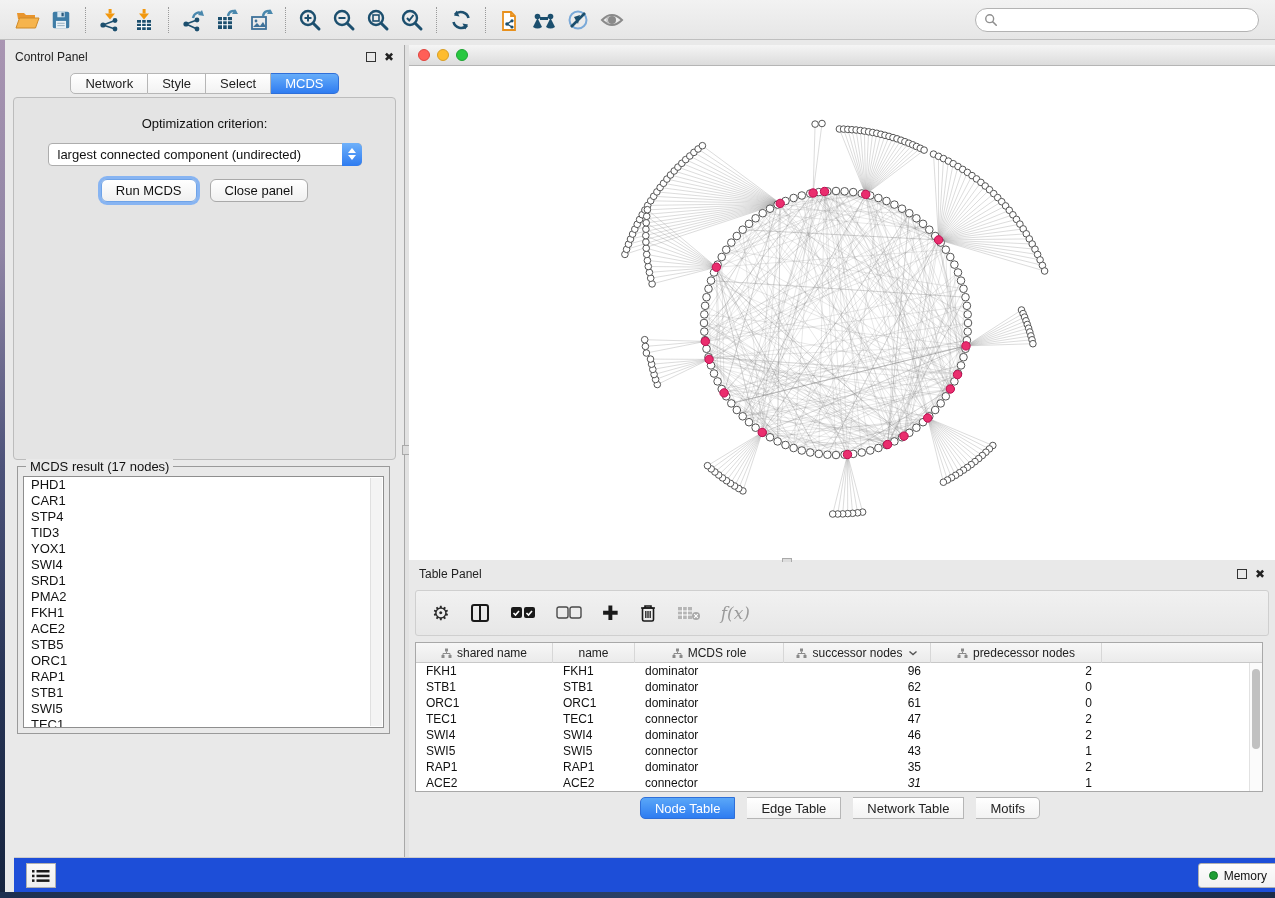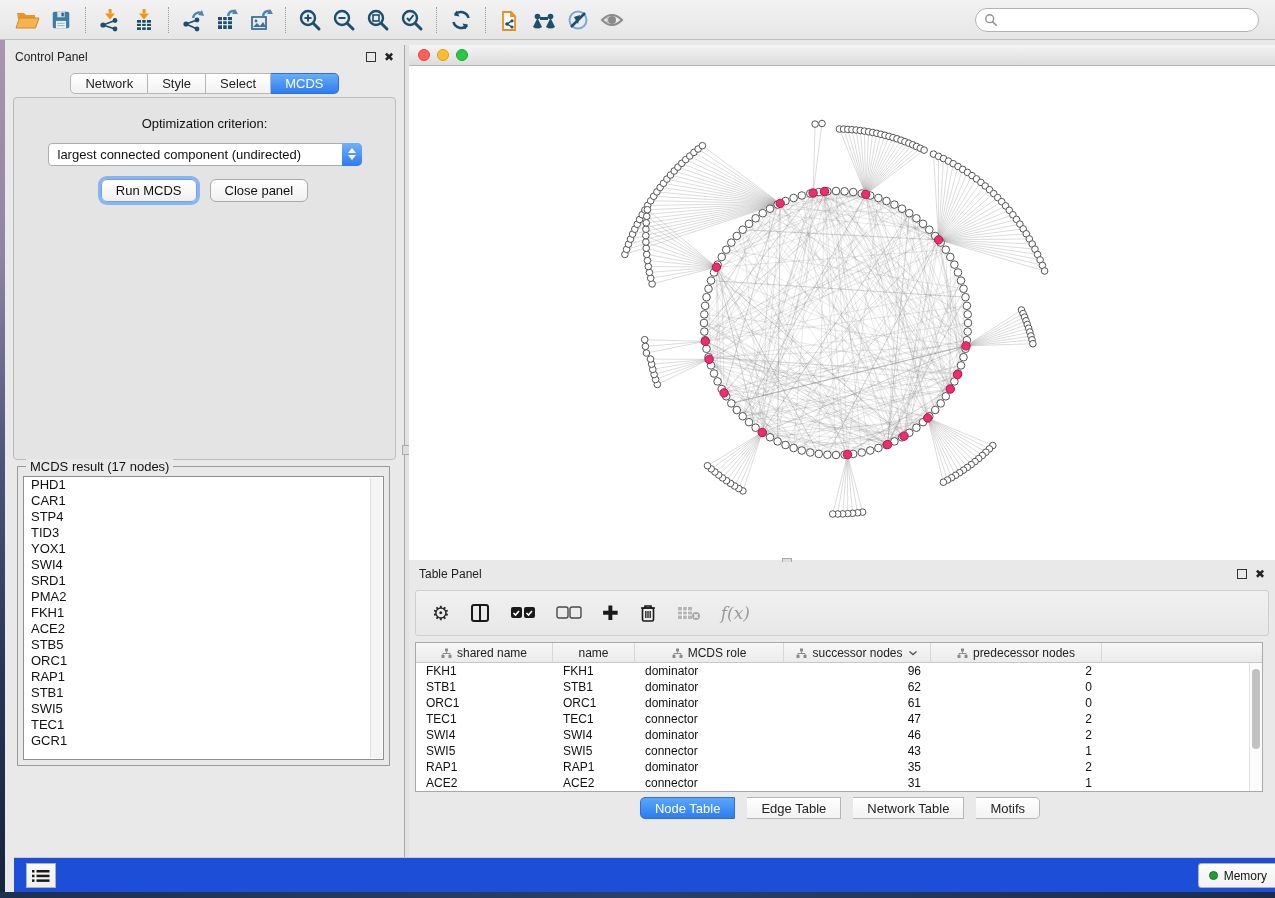--- a/index.html
+++ b/index.html
@@ -53,21 +53,21 @@
     align-items:center; justify-content:center; gap:2px; }
   .stepper i { width:0; height:0; border-left:4px solid transparent; border-right:4px solid transparent; }
   .stepper .up { border-bottom:5px solid #fff; }
   .stepper .dn { border-top:5px solid #fff; }
   .btn-row { display:flex; justify-content:center; gap:13px; margin-top:13px; }
   .push-btn { font-size:13px; color:#111; background:linear-gradient(#fff,#f0f0f0);
     border:1px solid #a9a9a9; border-radius:6px; padding:3px 14px; height:23px;
     font-family:"Liberation Sans","DejaVu Sans",sans-serif; }
   .push-btn.focused { box-shadow:0 0 0 3px rgba(95,160,248,.7); border-color:#6ea3e8; }
 
-  .result-group { position:absolute; left:12px; width:373px; top:421px; height:300px;
+  .result-group { position:absolute; left:12px; width:373px; top:421px; height:268px;
     border:1px solid #9a9a9a; }
   .result-legend { position:absolute; top:-8px; left:8px; background:#e9e9e9;
     font-size:13px; color:#111; padding:0 4px; }
   .result-list { position:absolute; left:5px; right:5px; top:9px; bottom:5px;
     background:#fff; border:1px solid #8e8e8e; overflow:hidden; }
   .result-item { font-size:13px; color:#111; line-height:16px; padding-left:7px; }
   .result-scroll { position:absolute; top:1px; bottom:1px; right:1px; width:12px;
     background:#f4f4f4; border-left:1px solid #e0e0e0; }
 
   
@@ -1226,21 +1226,21 @@
           <div class="td" style="width: 137px;">RAP1</div>
           <div class="td" style="width: 82px;">RAP1</div>
           <div class="td" style="width: 149px;">dominator</div>
           <div class="td num" style="width: 147px;">35</div>
           <div class="td num" style="width: 171px;">2</div>
         </div>
         <div class="tr">
           <div class="td" style="width: 137px;">ACE2</div>
           <div class="td" style="width: 82px;">ACE2</div>
           <div class="td" style="width: 149px;">connector</div>
-          <div class="td num" style="width: 147px;">31</div>
+          <div class="td num" style="width: 147px; font-style: italic;">31</div>
           <div class="td num" style="width: 171px;">1</div>
         </div>
         <div class="tr">
           <div class="td" style="width: 137px;">YOX1</div>
           <div class="td" style="width: 82px;">YOX1</div>
           <div class="td" style="width: 149px;">connector</div>
           <div class="td num" style="width: 147px;">29</div>
           <div class="td num" style="width: 171px;">1</div>
         </div>
       </div>

